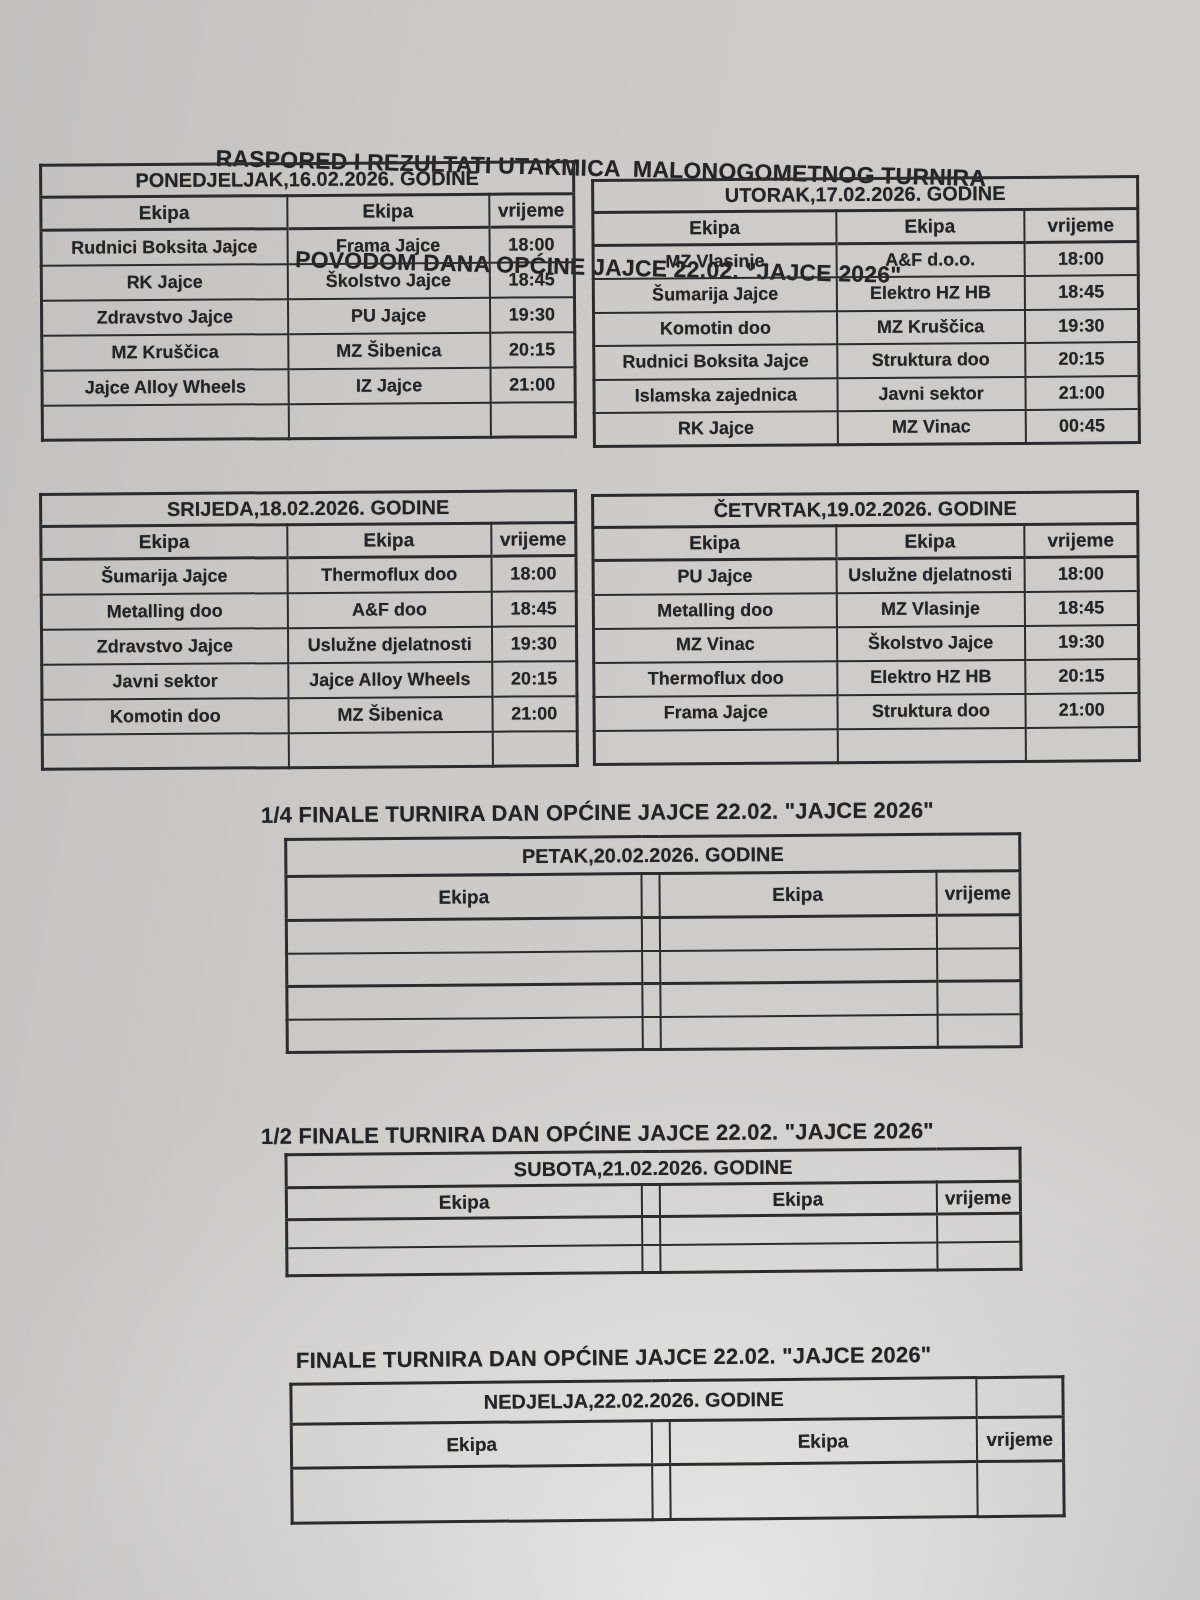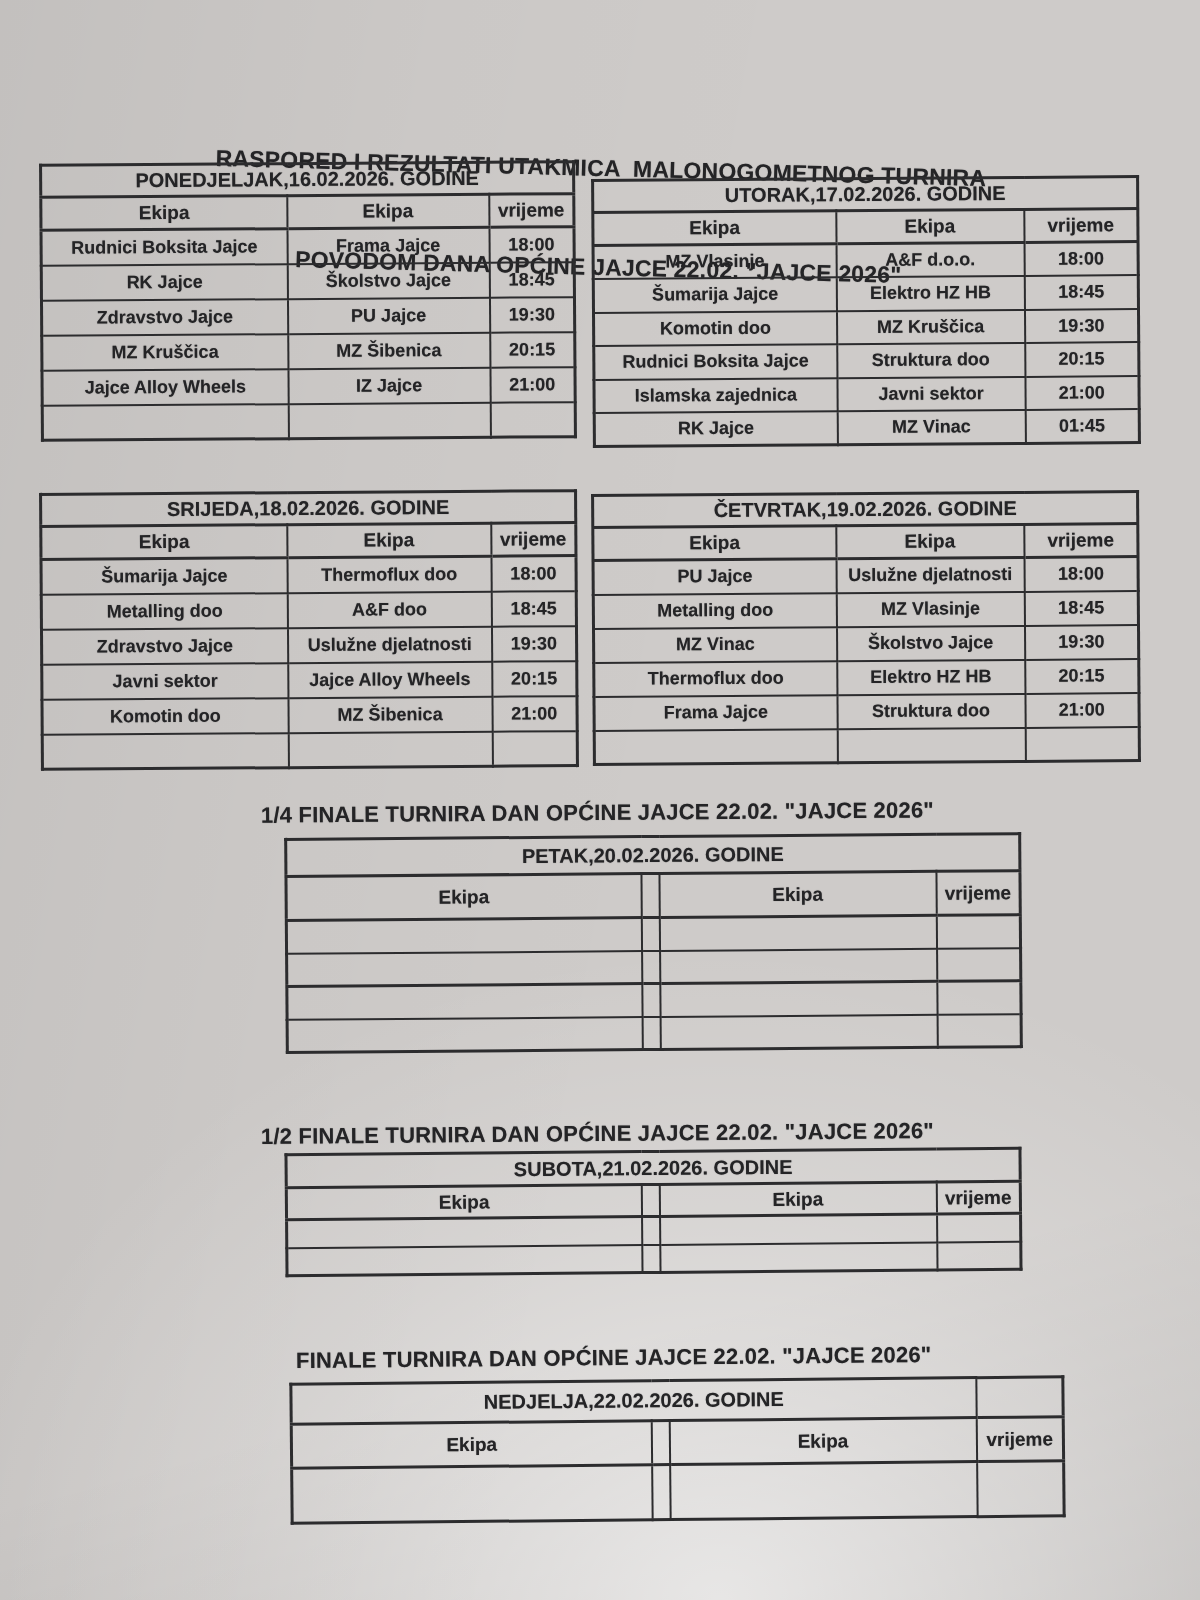--- a/index.html
+++ b/index.html
@@ -165,21 +165,21 @@
         <td>20:15</td>
       </tr>
       <tr>
         <td>Islamska zajednica</td>
         <td>Javni sektor</td>
         <td>21:00</td>
       </tr>
       <tr>
         <td>RK Jajce</td>
         <td>MZ Vinac</td>
-        <td>01:45</td>
+        <td>00:45</td>
       </tr>
     </tbody>
 </table>
 
 <table class="day-table rh35 tilt-day soft" id="wed-table" style="left:40px; top:491px; width:538px;">
   <colgroup>
       <col style="width:246px">
       <col style="width:204px">
       <col>
     </colgroup>

